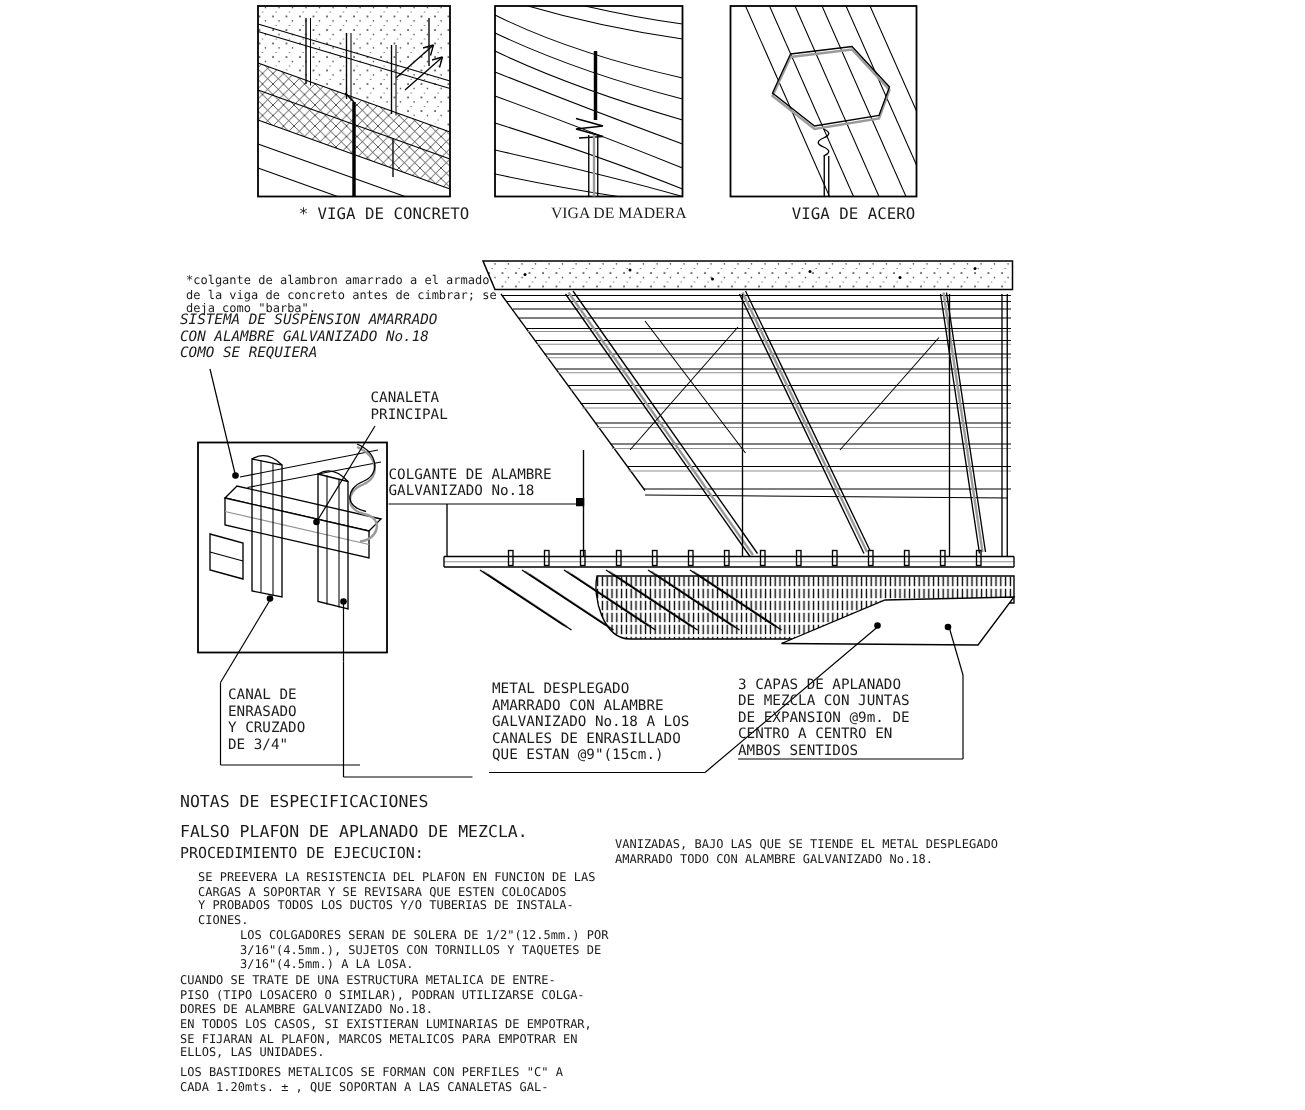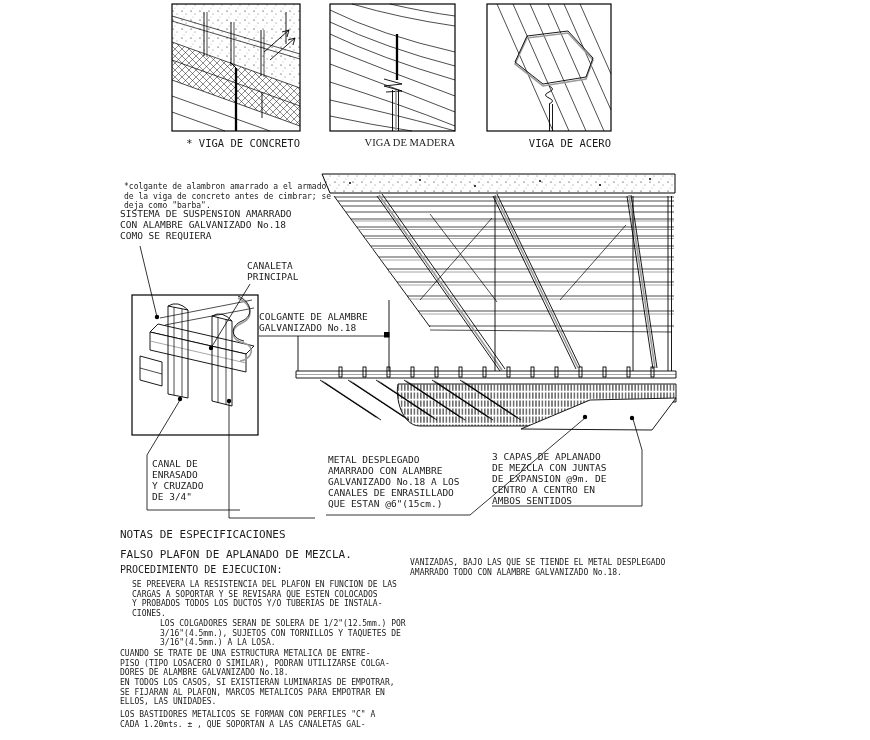--- a/index.html
+++ b/index.html
@@ -1,21 +1,21 @@
 <!DOCTYPE html>
 <html><head>
 <meta charset="utf-8">
 <style>
   html,body{margin:0;padding:0;background:#fff;}
   .canvas{position:relative;width:870px;height:740px;background:#ffffff;overflow:hidden;
           font-family:"DejaVu Sans Mono","Liberation Mono",monospace;color:#1b1b1b;}
   svg{position:absolute;left:0;top:0;}
   .t{position:absolute;white-space:pre-line;}
   .callout{font-size:9.5px;line-height:11px;letter-spacing:0px;}
-  .caption{font-size:10.5px;line-height:12px;text-align:right;}
+  .caption{font-size:10.5px;line-height:12px;text-align:center;margin-left:20px;}
   .foot{font-size:8px;line-height:9.5px;margin-top:16px;}
   .ntitle{font-size:11px;line-height:13px;}
   .nproc{font-size:10px;line-height:10px;}
   .npara{font-size:8px;line-height:9.6px;}
   .bx{fill:none;stroke:#000;stroke-width:1.2;}
   .ln{stroke:#000;stroke-width:.7;fill:none;}
   .ln9{stroke:#000;stroke-width:.9;fill:none;}
   .gr{stroke:#909090;stroke-width:.8;fill:none;}
   .gr2{stroke:#9a9a9a;stroke-width:1.6;fill:none;}
   .thk{stroke:#000;stroke-width:2.3;fill:none;}
@@ -274,36 +274,36 @@
 </svg>
 
 <div class="t caption" style="left:172px;top:137px;width:128px;">* VIGA DE CONCRETO</div>
 <div class="t caption" style="left:330px;top:137px;width:125px;font-family:Liberation Serif, serif;">VIGA DE MADERA</div>
 <div class="t caption" style="left:487px;top:137px;width:124px;">VIGA DE ACERO</div>
 
 <div class="t foot" style="left:124px;top:166px;width:240px;">*colgante de alambron amarrado a el armado
 de la viga de concreto antes de cimbrar; se
 deja como "barba".</div>
 
-<div class="t callout" style="left:120px;top:208px;">SISTEMA DE SUSPENSION AMARRADO
+<div class="t callout" style="left:120px;top:208px;font-style:italic;">SISTEMA DE SUSPENSION AMARRADO
 CON ALAMBRE GALVANIZADO No.18
 COMO SE REQUIERA</div>
 <div class="t callout" style="left:247px;top:260px;">CANALETA
 PRINCIPAL</div>
 <div class="t callout" style="left:259px;top:311px;">COLGANTE DE ALAMBRE
 GALVANIZADO No.18</div>
 <div class="t callout" style="left:152px;top:458px;">CANAL DE
 ENRASADO
 Y CRUZADO
 DE 3/4"</div>
 <div class="t callout" style="left:328px;top:454px;">METAL DESPLEGADO
 AMARRADO CON ALAMBRE
 GALVANIZADO No.18 A LOS
 CANALES DE ENRASILLADO
-QUE ESTAN @6"(15cm.)</div>
+QUE ESTAN @9"(15cm.)</div>
 <div class="t callout" style="left:492px;top:451px;">3 CAPAS DE APLANADO
 DE MEZCLA CON JUNTAS
 DE EXPANSION @9m. DE
 CENTRO A CENTRO EN
 AMBOS SENTIDOS</div>
 
 <div class="t ntitle" style="left:120px;top:528px;">NOTAS DE ESPECIFICACIONES</div>
 <div class="t ntitle" style="left:120px;top:548px;">FALSO PLAFON DE APLANADO DE MEZCLA.</div>
 <div class="t nproc" style="left:120px;top:565px;">PROCEDIMIENTO DE EJECUCION:</div>
 <div class="t npara" style="left:132px;top:580px;">SE PREEVERA LA RESISTENCIA DEL PLAFON EN FUNCION DE LAS

